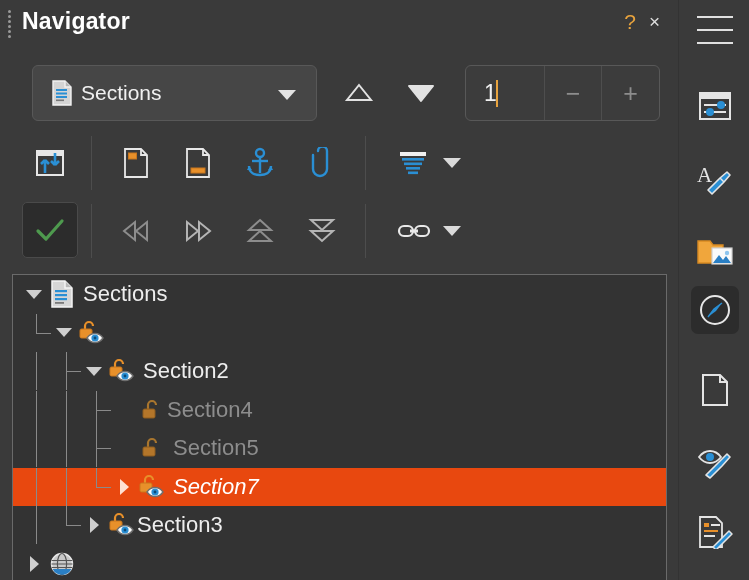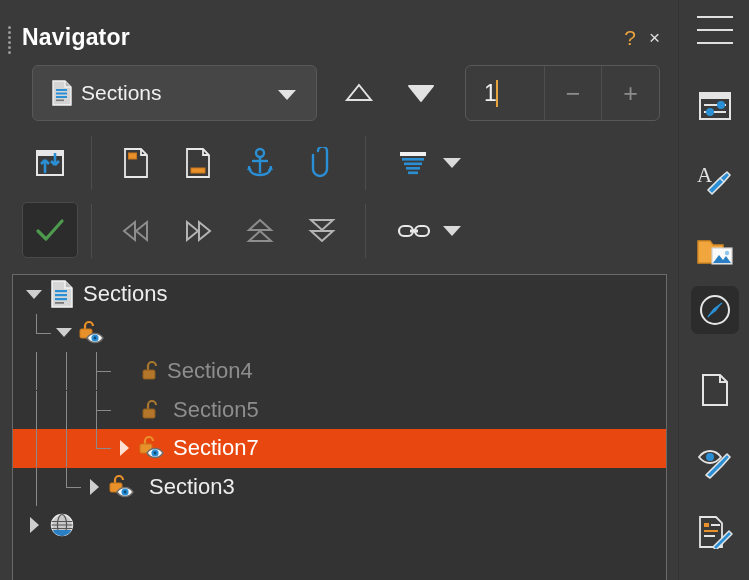--- a/index.html
+++ b/index.html
@@ -20,21 +20,21 @@
   #navigator {
     position: relative;
     width: 678px;
     height: 580px;
     background: #3a3a3a;
   }
 
   
   #titlebar {
     position: absolute;
-    left: 0; top: 16px;
+    left: 0; top: 0;
     width: 678px; height: 50px;
   }
   .grip {
     position: absolute;
     left: 7px; top: 10px;
     width: 4px; height: 28px;
     display: flex; flex-direction: column; justify-content: space-between;
     align-items: center;
   }
   .grip i {
@@ -182,21 +182,21 @@
     border-bottom: none;
     overflow: hidden;
   }
   .trow {
     position: relative;
     height: 38.5px;
     display: flex; align-items: center;
     cursor: pointer;
     white-space: nowrap;
   }
-  .trow.selected { background: #e8480f; }
+  .trow.selected { background: #e8480f; font-style: italic; }
   .trow .tlabel {
     font-size: 22px;
     color: #ededed;
     line-height: 1;
   }
   .trow.dim .tlabel { color: #8d8d8d; }
   .trow.selected .tlabel { color: #ffffff; }
   .twist {
     width: 26px; height: 100%;
     display: flex; align-items: center; justify-content: center;
@@ -475,84 +475,102 @@
           <span class="ticon">
             <svg width="28" height="26" viewBox="0 0 28 26">
               <path d="M7 9 V6 a4 4 0 0 1 8 0" fill="none" stroke="#e8902a" stroke-width="2.2"></path>
               <rect x="2" y="9" width="12" height="9" rx="1.5" fill="#e8902a" stroke="#c9761c" stroke-width="1"></rect>
               <path d="M9 18 c4 -6 12 -6 16 0 c-4 6 -12 6 -16 0 Z" fill="#fdfdfd" stroke="#6f6f6f" stroke-width="1.4"></path>
               <circle cx="17" cy="18" r="3.6" fill="#2a8fd4"></circle>
               <circle cx="17" cy="18" r="1.4" fill="#0d4a78"></circle>
             </svg>
           </span>
         </div>
-        <div class="trow dim">
-          <span class="tspace" style="width: 8px;"></span>
-          <span class="guide " style="width: 30px;"></span>
+        <div class="trow">
+          <span class="tspace" style="width: 8px;"></span>
           <span class="guide " style="width: 30px;"></span>
           <span class="guide tee" style="width: 30px;"></span>
-          <span class="twist"></span>
-          <span class="ticon">
-            <svg width="24" height="24" viewBox="0 0 24 24">
-              <path d="M8 11 V7 a4 4 0 0 1 8 0" fill="none" stroke="#a9762e" stroke-width="2.2"></path>
-              <rect x="3" y="11" width="12" height="9" rx="1.5" fill="#b4762a" stroke="#8e5c1f" stroke-width="1"></rect>
-            </svg>
-          </span>
-          <span class="tlabel" style="">Section4</span>
-        </div>
-        <div class="trow dim">
-          <span class="tspace" style="width: 8px;"></span>
-          <span class="guide " style="width: 30px;"></span>
-          <span class="guide " style="width: 30px;"></span>
-          <span class="guide tee" style="width: 30px;"></span>
-          <span class="twist"></span>
-          <span class="ticon">
-            <svg width="24" height="24" viewBox="0 0 24 24">
-              <path d="M8 11 V7 a4 4 0 0 1 8 0" fill="none" stroke="#a9762e" stroke-width="2.2"></path>
-              <rect x="3" y="11" width="12" height="9" rx="1.5" fill="#b4762a" stroke="#8e5c1f" stroke-width="1"></rect>
-            </svg>
-          </span>
-          <span class="tlabel" style="margin-left: 6px;">Section5</span>
-        </div>
-        <div class="trow selected">
-          <span class="tspace" style="width: 8px;"></span>
-          <span class="guide " style="width: 30px;"></span>
-          <span class="guide " style="width: 30px;"></span>
-          <span class="guide elbow" style="width: 30px;"></span>
           <span class="twist">
-            <span class="t-right"></span>
+            <span class="t-down"></span>
           </span>
           <span class="ticon">
             <svg width="28" height="26" viewBox="0 0 28 26">
               <path d="M7 9 V6 a4 4 0 0 1 8 0" fill="none" stroke="#e8902a" stroke-width="2.2"></path>
               <rect x="2" y="9" width="12" height="9" rx="1.5" fill="#e8902a" stroke="#c9761c" stroke-width="1"></rect>
               <path d="M9 18 c4 -6 12 -6 16 0 c-4 6 -12 6 -16 0 Z" fill="#fdfdfd" stroke="#6f6f6f" stroke-width="1.4"></path>
               <circle cx="17" cy="18" r="3.6" fill="#2a8fd4"></circle>
               <circle cx="17" cy="18" r="1.4" fill="#0d4a78"></circle>
             </svg>
           </span>
-          <span class="tlabel" style="margin-left: 6px;">Section7</span>
-        </div>
-        <div class="trow">
-          <span class="tspace" style="width: 8px;"></span>
+          <span class="tlabel" style="margin-left: 6px;">Section2</span>
+        </div>
+        <div class="trow dim">
+          <span class="tspace" style="width: 8px;"></span>
+          <span class="guide " style="width: 30px;"></span>
+          <span class="guide " style="width: 30px;"></span>
+          <span class="guide tee" style="width: 30px;"></span>
+          <span class="twist"></span>
+          <span class="ticon">
+            <svg width="24" height="24" viewBox="0 0 24 24">
+              <path d="M8 11 V7 a4 4 0 0 1 8 0" fill="none" stroke="#a9762e" stroke-width="2.2"></path>
+              <rect x="3" y="11" width="12" height="9" rx="1.5" fill="#b4762a" stroke="#8e5c1f" stroke-width="1"></rect>
+            </svg>
+          </span>
+          <span class="tlabel" style="">Section4</span>
+        </div>
+        <div class="trow dim">
+          <span class="tspace" style="width: 8px;"></span>
+          <span class="guide " style="width: 30px;"></span>
+          <span class="guide " style="width: 30px;"></span>
+          <span class="guide tee" style="width: 30px;"></span>
+          <span class="twist"></span>
+          <span class="ticon">
+            <svg width="24" height="24" viewBox="0 0 24 24">
+              <path d="M8 11 V7 a4 4 0 0 1 8 0" fill="none" stroke="#a9762e" stroke-width="2.2"></path>
+              <rect x="3" y="11" width="12" height="9" rx="1.5" fill="#b4762a" stroke="#8e5c1f" stroke-width="1"></rect>
+            </svg>
+          </span>
+          <span class="tlabel" style="margin-left: 6px;">Section5</span>
+        </div>
+        <div class="trow selected">
+          <span class="tspace" style="width: 8px;"></span>
+          <span class="guide " style="width: 30px;"></span>
           <span class="guide " style="width: 30px;"></span>
           <span class="guide elbow" style="width: 30px;"></span>
           <span class="twist">
             <span class="t-right"></span>
           </span>
           <span class="ticon">
             <svg width="28" height="26" viewBox="0 0 28 26">
               <path d="M7 9 V6 a4 4 0 0 1 8 0" fill="none" stroke="#e8902a" stroke-width="2.2"></path>
               <rect x="2" y="9" width="12" height="9" rx="1.5" fill="#e8902a" stroke="#c9761c" stroke-width="1"></rect>
               <path d="M9 18 c4 -6 12 -6 16 0 c-4 6 -12 6 -16 0 Z" fill="#fdfdfd" stroke="#6f6f6f" stroke-width="1.4"></path>
               <circle cx="17" cy="18" r="3.6" fill="#2a8fd4"></circle>
               <circle cx="17" cy="18" r="1.4" fill="#0d4a78"></circle>
             </svg>
           </span>
-          <span class="tlabel" style="margin-left: 12px; text-align: center;">Section3</span>
+          <span class="tlabel" style="margin-left: 6px;">Section7</span>
+        </div>
+        <div class="trow">
+          <span class="tspace" style="width: 8px;"></span>
+          <span class="guide " style="width: 30px;"></span>
+          <span class="guide elbow" style="width: 30px;"></span>
+          <span class="twist">
+            <span class="t-right"></span>
+          </span>
+          <span class="ticon">
+            <svg width="28" height="26" viewBox="0 0 28 26">
+              <path d="M7 9 V6 a4 4 0 0 1 8 0" fill="none" stroke="#e8902a" stroke-width="2.2"></path>
+              <rect x="2" y="9" width="12" height="9" rx="1.5" fill="#e8902a" stroke="#c9761c" stroke-width="1"></rect>
+              <path d="M9 18 c4 -6 12 -6 16 0 c-4 6 -12 6 -16 0 Z" fill="#fdfdfd" stroke="#6f6f6f" stroke-width="1.4"></path>
+              <circle cx="17" cy="18" r="3.6" fill="#2a8fd4"></circle>
+              <circle cx="17" cy="18" r="1.4" fill="#0d4a78"></circle>
+            </svg>
+          </span>
+          <span class="tlabel" style="margin-left: 0; text-align: center;">Section3</span>
         </div>
         <div class="trow">
           <span class="tspace" style="width: 8px;"></span>
           <span class="twist">
             <span class="t-right"></span>
           </span>
           <span class="ticon">
             <svg width="26" height="26" viewBox="0 0 26 26">
               <circle cx="13" cy="13" r="10.5" fill="#c9c9c9" stroke="#eaeaea" stroke-width="1.4"></circle>
               <ellipse cx="13" cy="13" rx="4.6" ry="10.5" fill="none" stroke="#555" stroke-width="1.2"></ellipse>

